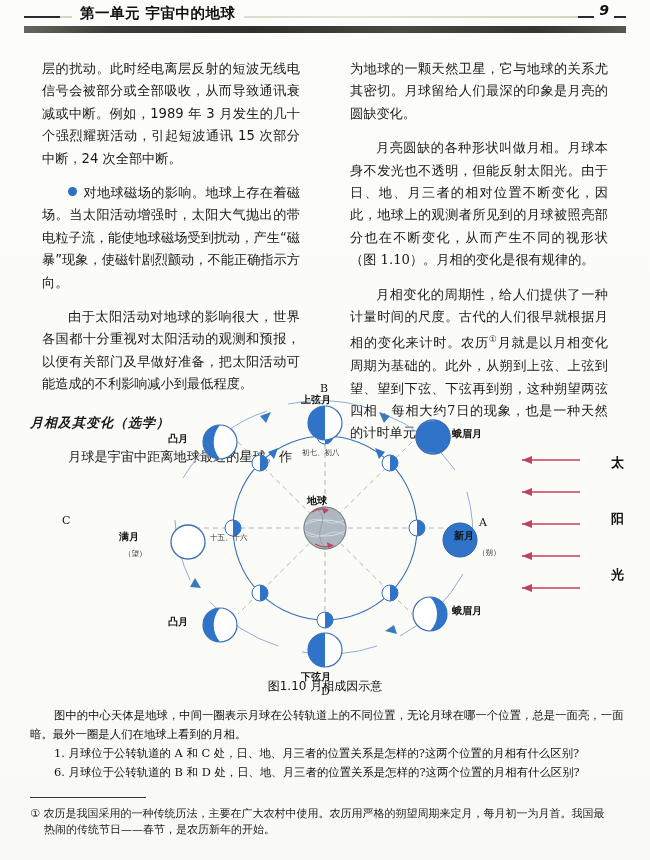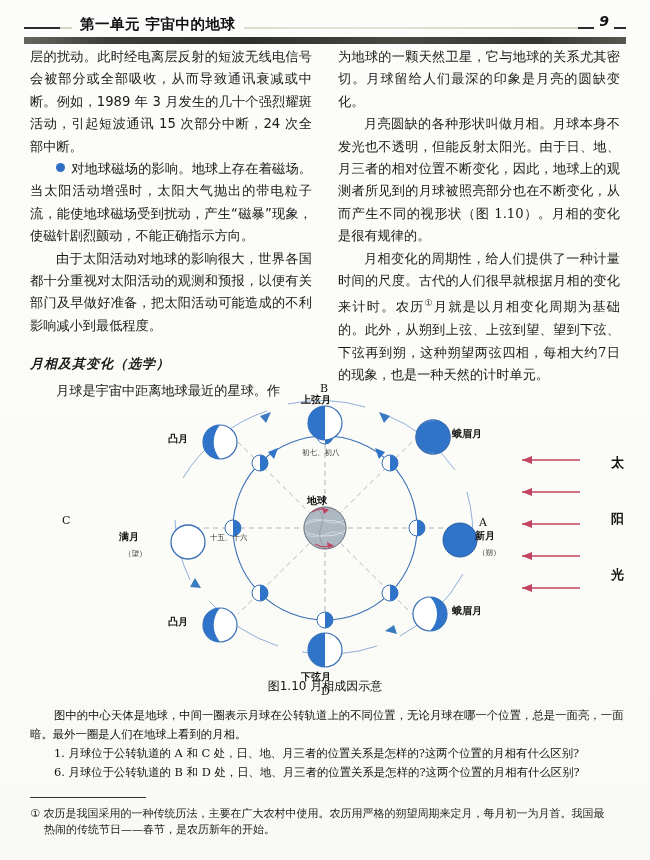--- a/index.html
+++ b/index.html
@@ -11,21 +11,21 @@
     position:relative;
     overflow:hidden;
   }
   .page{
     position:absolute;inset:0;
     background:linear-gradient(180deg,#fcfcfa 0%,#fbfbf7 60%,#f9f9f5 100%);
   }
 
   
   .header{
-    position:absolute;left:24px;top:11px;width:602px;height:30px;
+    position:absolute;left:24px;top:0;width:602px;height:30px;
   }
   .hdr-rule{
     position:absolute;left:0;top:16px;width:602px;height:2px;
     background:linear-gradient(90deg,#2b2b2b 0%,#2b2b2b 6%,#cfd9c4 6%,#cfd9c4 20%,#dfe6d6 55%,#cdd6c0 92%,#2b2b2b 92%,#2b2b2b 100%);
   }
   .hdr-title{
     position:absolute;left:48px;top:4px;
     font-size:14.5px;font-weight:bold;letter-spacing:.5px;
     background:#fcfcfa;padding:0 8px;
     color:#111;
@@ -42,21 +42,21 @@
   }
 
   
   .col{
     position:absolute;top:46px;width:282px;
     font-size:13.2px;line-height:22.4px;
     text-align:justify;
   }
   .col-left{left:30px;}
   .col-right{left:338px;}
-  .col p{margin:0;text-indent:0;}
+  .col p{margin:12px;text-indent:0;}
   .col p.ind{text-indent:26px;}
   .bullet-dot{
     display:inline-block;width:9px;height:9px;border-radius:50%;
     background:#2f6fc4;vertical-align:middle;margin:0 6px 3px 26px;
   }
   .sec-title{
     font-size:13px;font-weight:bold;letter-spacing:1px;
     margin:16px 0 4px 0;
     font-style:italic;
   }
@@ -302,21 +302,21 @@
     <div class="fig-label tiny" style="left:190px;top:151px;">十五、十六</div>
 
     <div class="fig-label big" style="left:148px;top:233px;">凸月</div>
 
     <div class="fig-label big" style="left:281px;top:288px;">下弦月</div>
     <div class="fig-label latin" style="left:301px;top:303px;">D</div>
 
     <div class="fig-label big" style="left:432px;top:222px;">蛾眉月</div>
 
     <div class="fig-label latin" style="left:459px;top:134px;">A</div>
-    <div class="fig-label big" style="left:455px;top:147px;">新月</div>
+    <div class="fig-label big" style="left:434px;top:147px;">新月</div>
     <div class="fig-label tiny" style="left:458px;top:166px;">（朔）</div>
 
     <div class="fig-label big" style="left:432px;top:45px;">蛾眉月</div>
 
     <div class="fig-label big" style="left:287px;top:112px;">地球</div>
 
     <div class="sun-char" style="top:72px;">太</div>
     <div class="sun-char" style="top:128px;">阳</div>
     <div class="sun-char" style="top:184px;">光</div>
 

